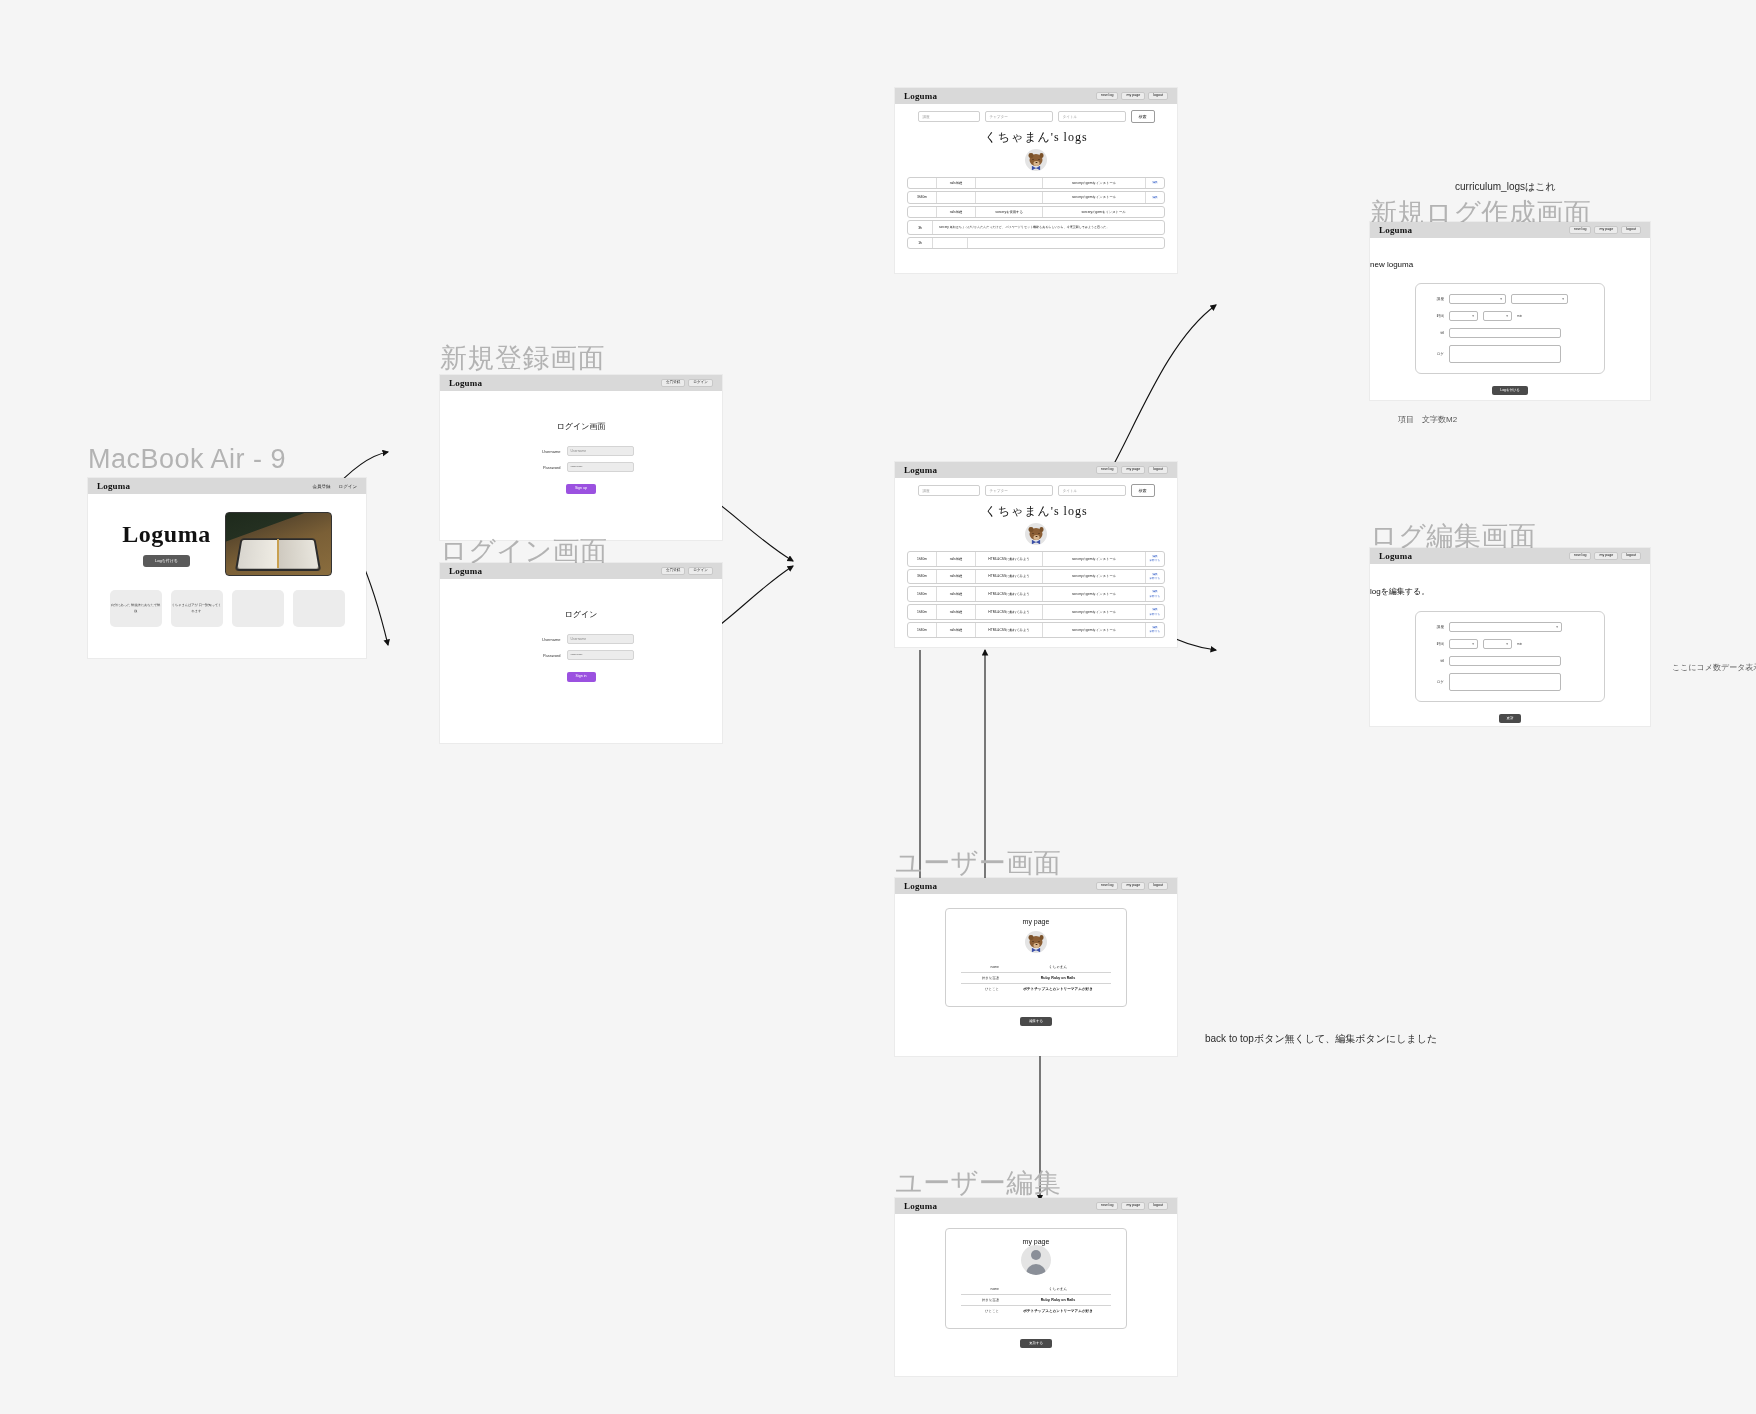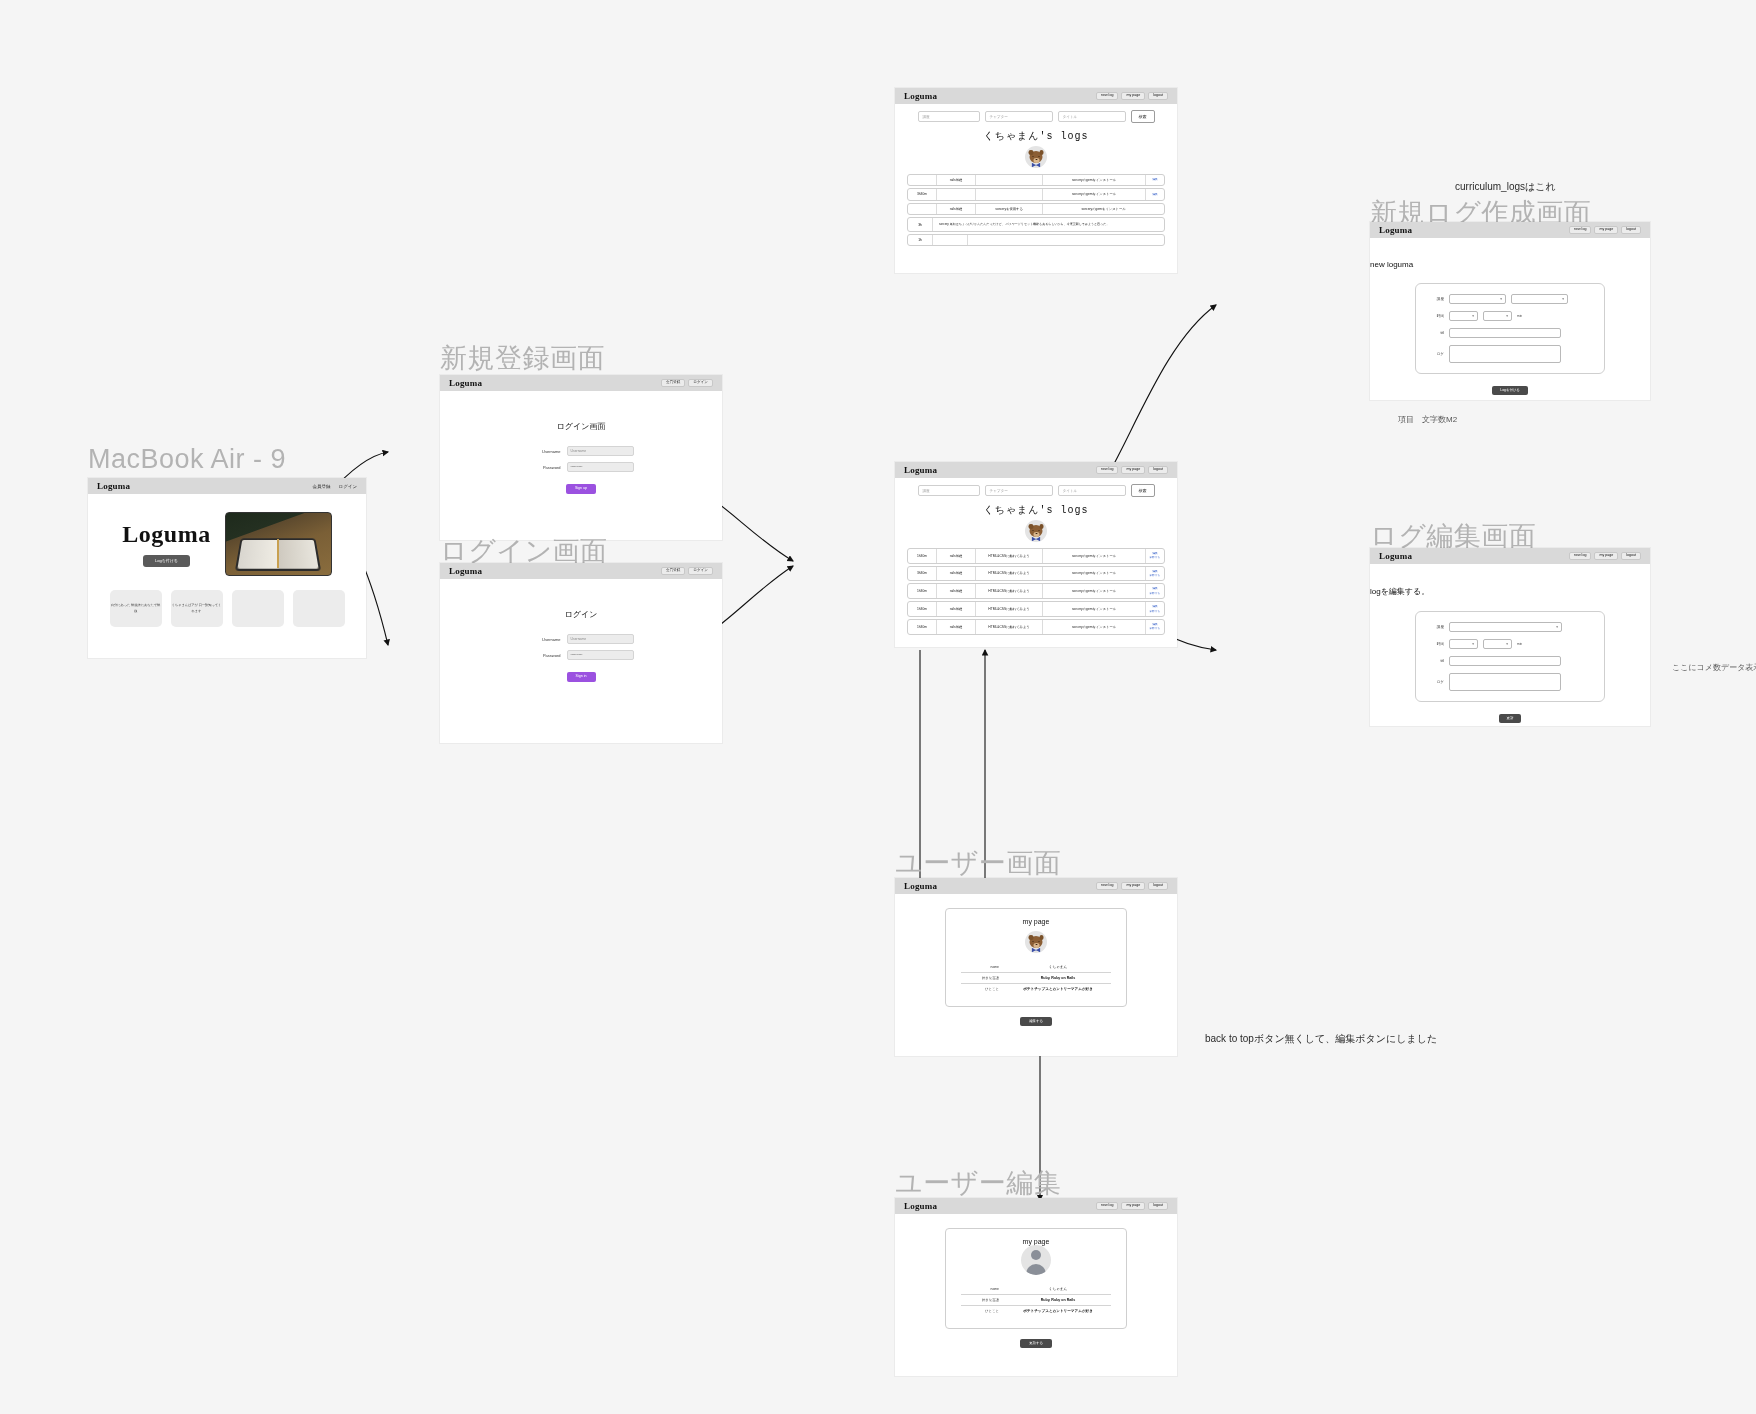--- a/index.html
+++ b/index.html
@@ -114,21 +114,21 @@
     height:9px;background:#fff;border:1px solid #cfcfcf;border-radius:2px;
     font-size:3.6px;color:#9a9a9a;display:flex;align-items:center;padding-left:4px;
   }
   .search-in.w1{width:56px;}
   .search-in.w2{width:62px;}
   .search-btn{
     height:11px;width:22px;background:#fff;border:1px solid #9c9c9c;border-radius:2px;
     font-size:4px;color:#111;display:flex;align-items:center;justify-content:center;
   }
   .user-head{text-align:center;padding-top:6px;}
-  .user-name{font-family:Liberation Mono, monospace;font-size:10px;color:#111;letter-spacing:1px;}
+  .user-name{font-family:Liberation Serif, serif;font-size:12px;color:#111;letter-spacing:1px;}
   .avatar{
     width:22px;height:22px;border-radius:50%;background:#e4e4e4;
     margin:3px auto 0;position:relative;overflow:hidden;
   }
   .bear{position:absolute;left:50%;top:52%;transform:translate(-50%,-50%);}
   .bear .head{width:13px;height:12px;border-radius:50%;background:#8b5e34;position:relative;margin:0 auto;}
   .bear .ear{width:4.5px;height:4.5px;border-radius:50%;background:#7a5129;position:absolute;top:-1px;}
   .bear .ear.l{left:-1px;} .bear .ear.r{right:-1px;}
   .bear .muz{width:6px;height:4.5px;border-radius:50%;background:#d9b68c;position:absolute;left:50%;top:55%;transform:translateX(-50%);}
   .bear .eye{width:1.4px;height:1.4px;border-radius:50%;background:#2a1a0c;position:absolute;top:38%;}

